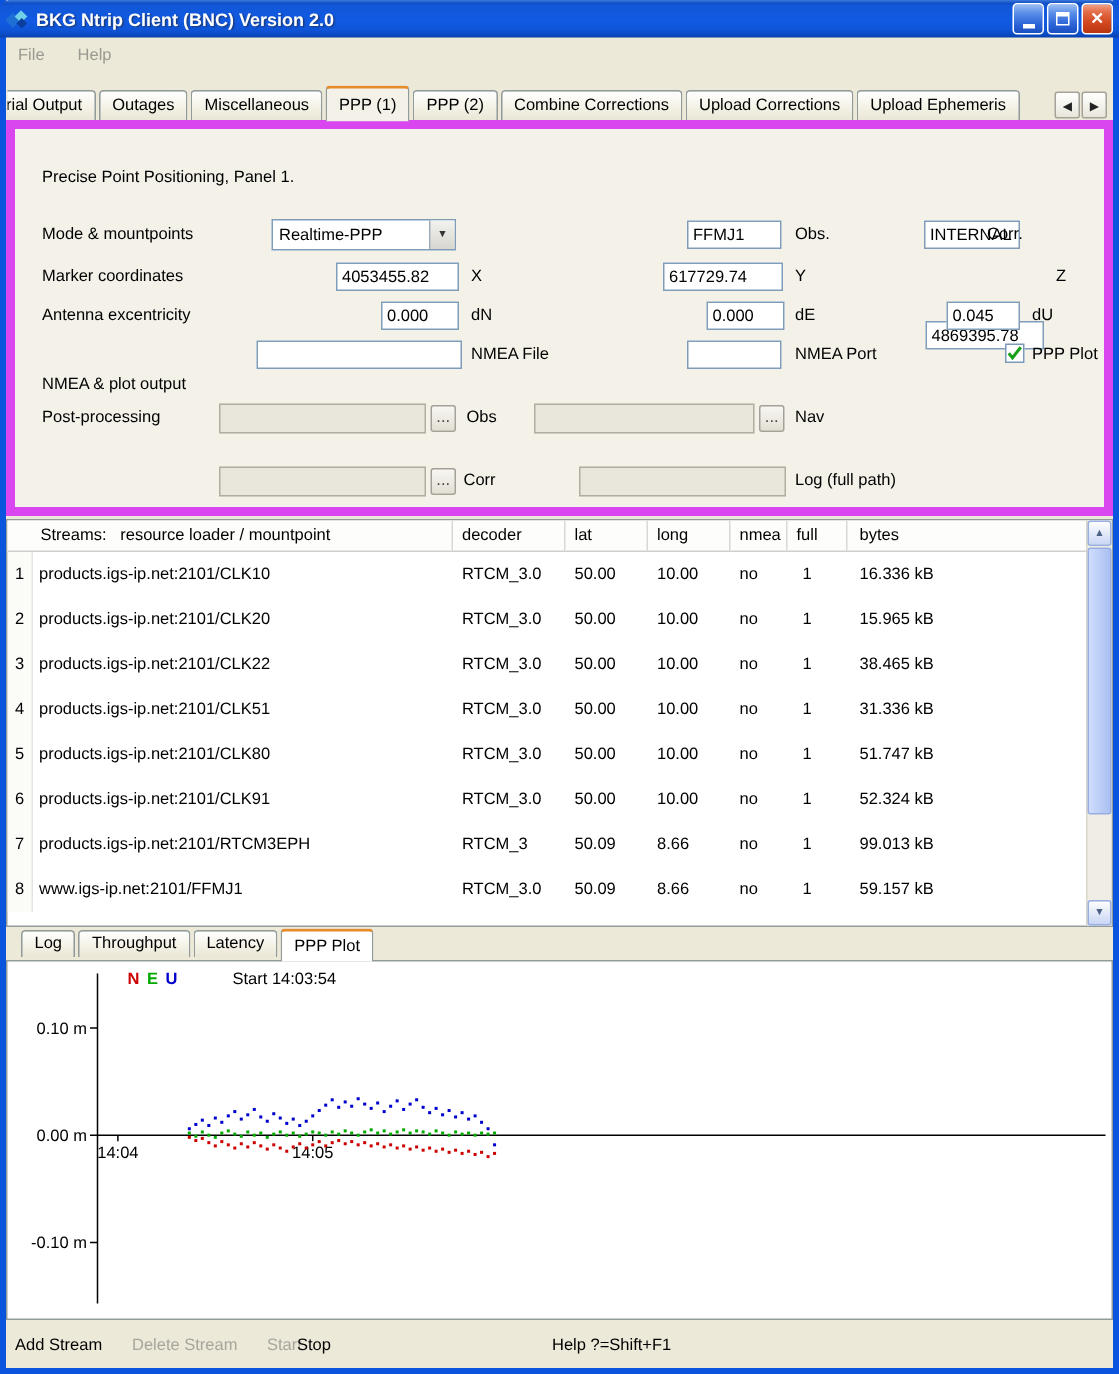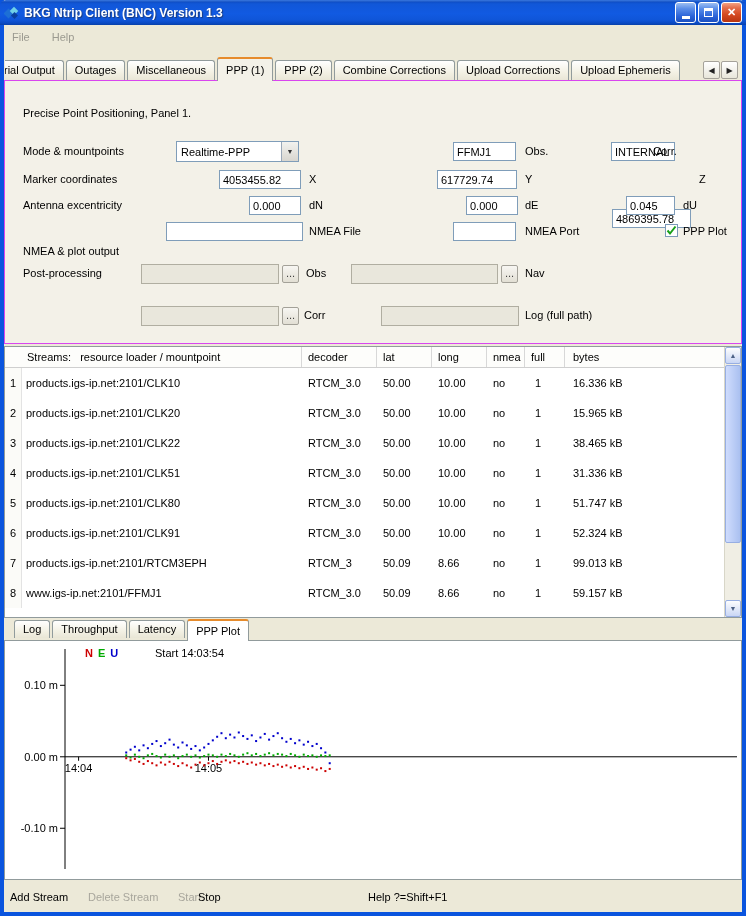--- a/index.html
+++ b/index.html
@@ -27,21 +27,21 @@
   .tabstrip{position:absolute;left:5px;top:56px;width:692px;height:25px;display:flex;align-items:flex-end;overflow:hidden;z-index:6;}
   .tab{height:20px;line-height:19px;padding:0 8px;margin-right:2px;margin-bottom:1px;white-space:nowrap;
     border:1px solid #919b9c;border-bottom:none;border-radius:3px 3px 0 0;
     background:linear-gradient(180deg,#ffffff 0%,#f3f1e4 60%,#e9e6d6 100%);}
   .tab.first{margin-left:-10px;}
   .tab.active{height:24px;line-height:22px;margin-bottom:0;background:#f3f1e8;border-top:2px solid #e68b2c;font-weight:normal;}
   .tabscroll{position:absolute;left:703px;top:61px;display:flex;gap:1px;z-index:6;}
   .tsbtn{width:17px;height:18px;border:1px solid #a5a29a;border-radius:2px;background:linear-gradient(180deg,#fff,#e8e6da);
     display:flex;align-items:center;justify-content:center;font-size:8px;color:#222;}
   
-  .pane{position:absolute;left:4px;top:80px;width:738px;height:264px;background:#f3f1e8;border:1px solid #d946ef;z-index:5;}
+  .pane{position:absolute;left:4px;top:80px;width:738px;height:264px;background:#f3f1e8;border:6px solid #d946ef;z-index:5;}
   .lbl{position:absolute;white-space:nowrap;}
   .field{position:absolute;height:19px;border:1px solid #7f9db9;background:#fff;font-family:"Liberation Sans",sans-serif;
     font-size:11px;padding:1px 3px;margin:0;}
   .disfield{position:absolute;height:20px;background:#e9e7dc;border:1px solid #b0aea1;}
   .dots-btn{position:absolute;width:17px;height:18px;border:1px solid #a3a198;border-radius:2px;
     background:linear-gradient(180deg,#f7f6f2,#e2dfd4);text-align:center;line-height:14px;color:#444;}
   .combo{position:absolute;height:21px;border:1px solid #7f9db9;background:#fff;display:flex;align-items:center;}
   .combo-text{flex:1;padding-left:4px;}
   .combo-btn{width:17px;height:100%;border-left:1px solid #9aa8b8;background:linear-gradient(180deg,#f2f2ef,#d8d6cf);
     display:flex;align-items:center;justify-content:center;font-size:7px;color:#333;}
@@ -98,21 +98,21 @@
 <div class="win">
 
   <div class="titlebar">
     <span class="appicon">
       <svg width="16" height="16" viewBox="0 0 16 16">
         <rect x="1" y="5" width="7" height="7" transform="rotate(45 4.5 8.5)" fill="#1d6fd6"></rect>
         <rect x="7" y="3" width="6" height="6" transform="rotate(45 10 6)" fill="#6fd0e8"></rect>
         <rect x="8" y="8" width="5" height="5" transform="rotate(45 10.5 10.5)" fill="#0a3f9e"></rect>
       </svg>
     </span>
-    <span class="title-text">BKG Ntrip Client (BNC) Version 1.3</span>
+    <span class="title-text">BKG Ntrip Client (BNC) Version 2.0</span>
     <span class="winbtns">
       <span class="wbtn">
           <i class="glyph-min"></i>
         </span>
       <span class="wbtn">
           <i class="glyph-max"></i>
         </span>
       <span class="wbtn close">
           <span>✕</span>
         </span>

